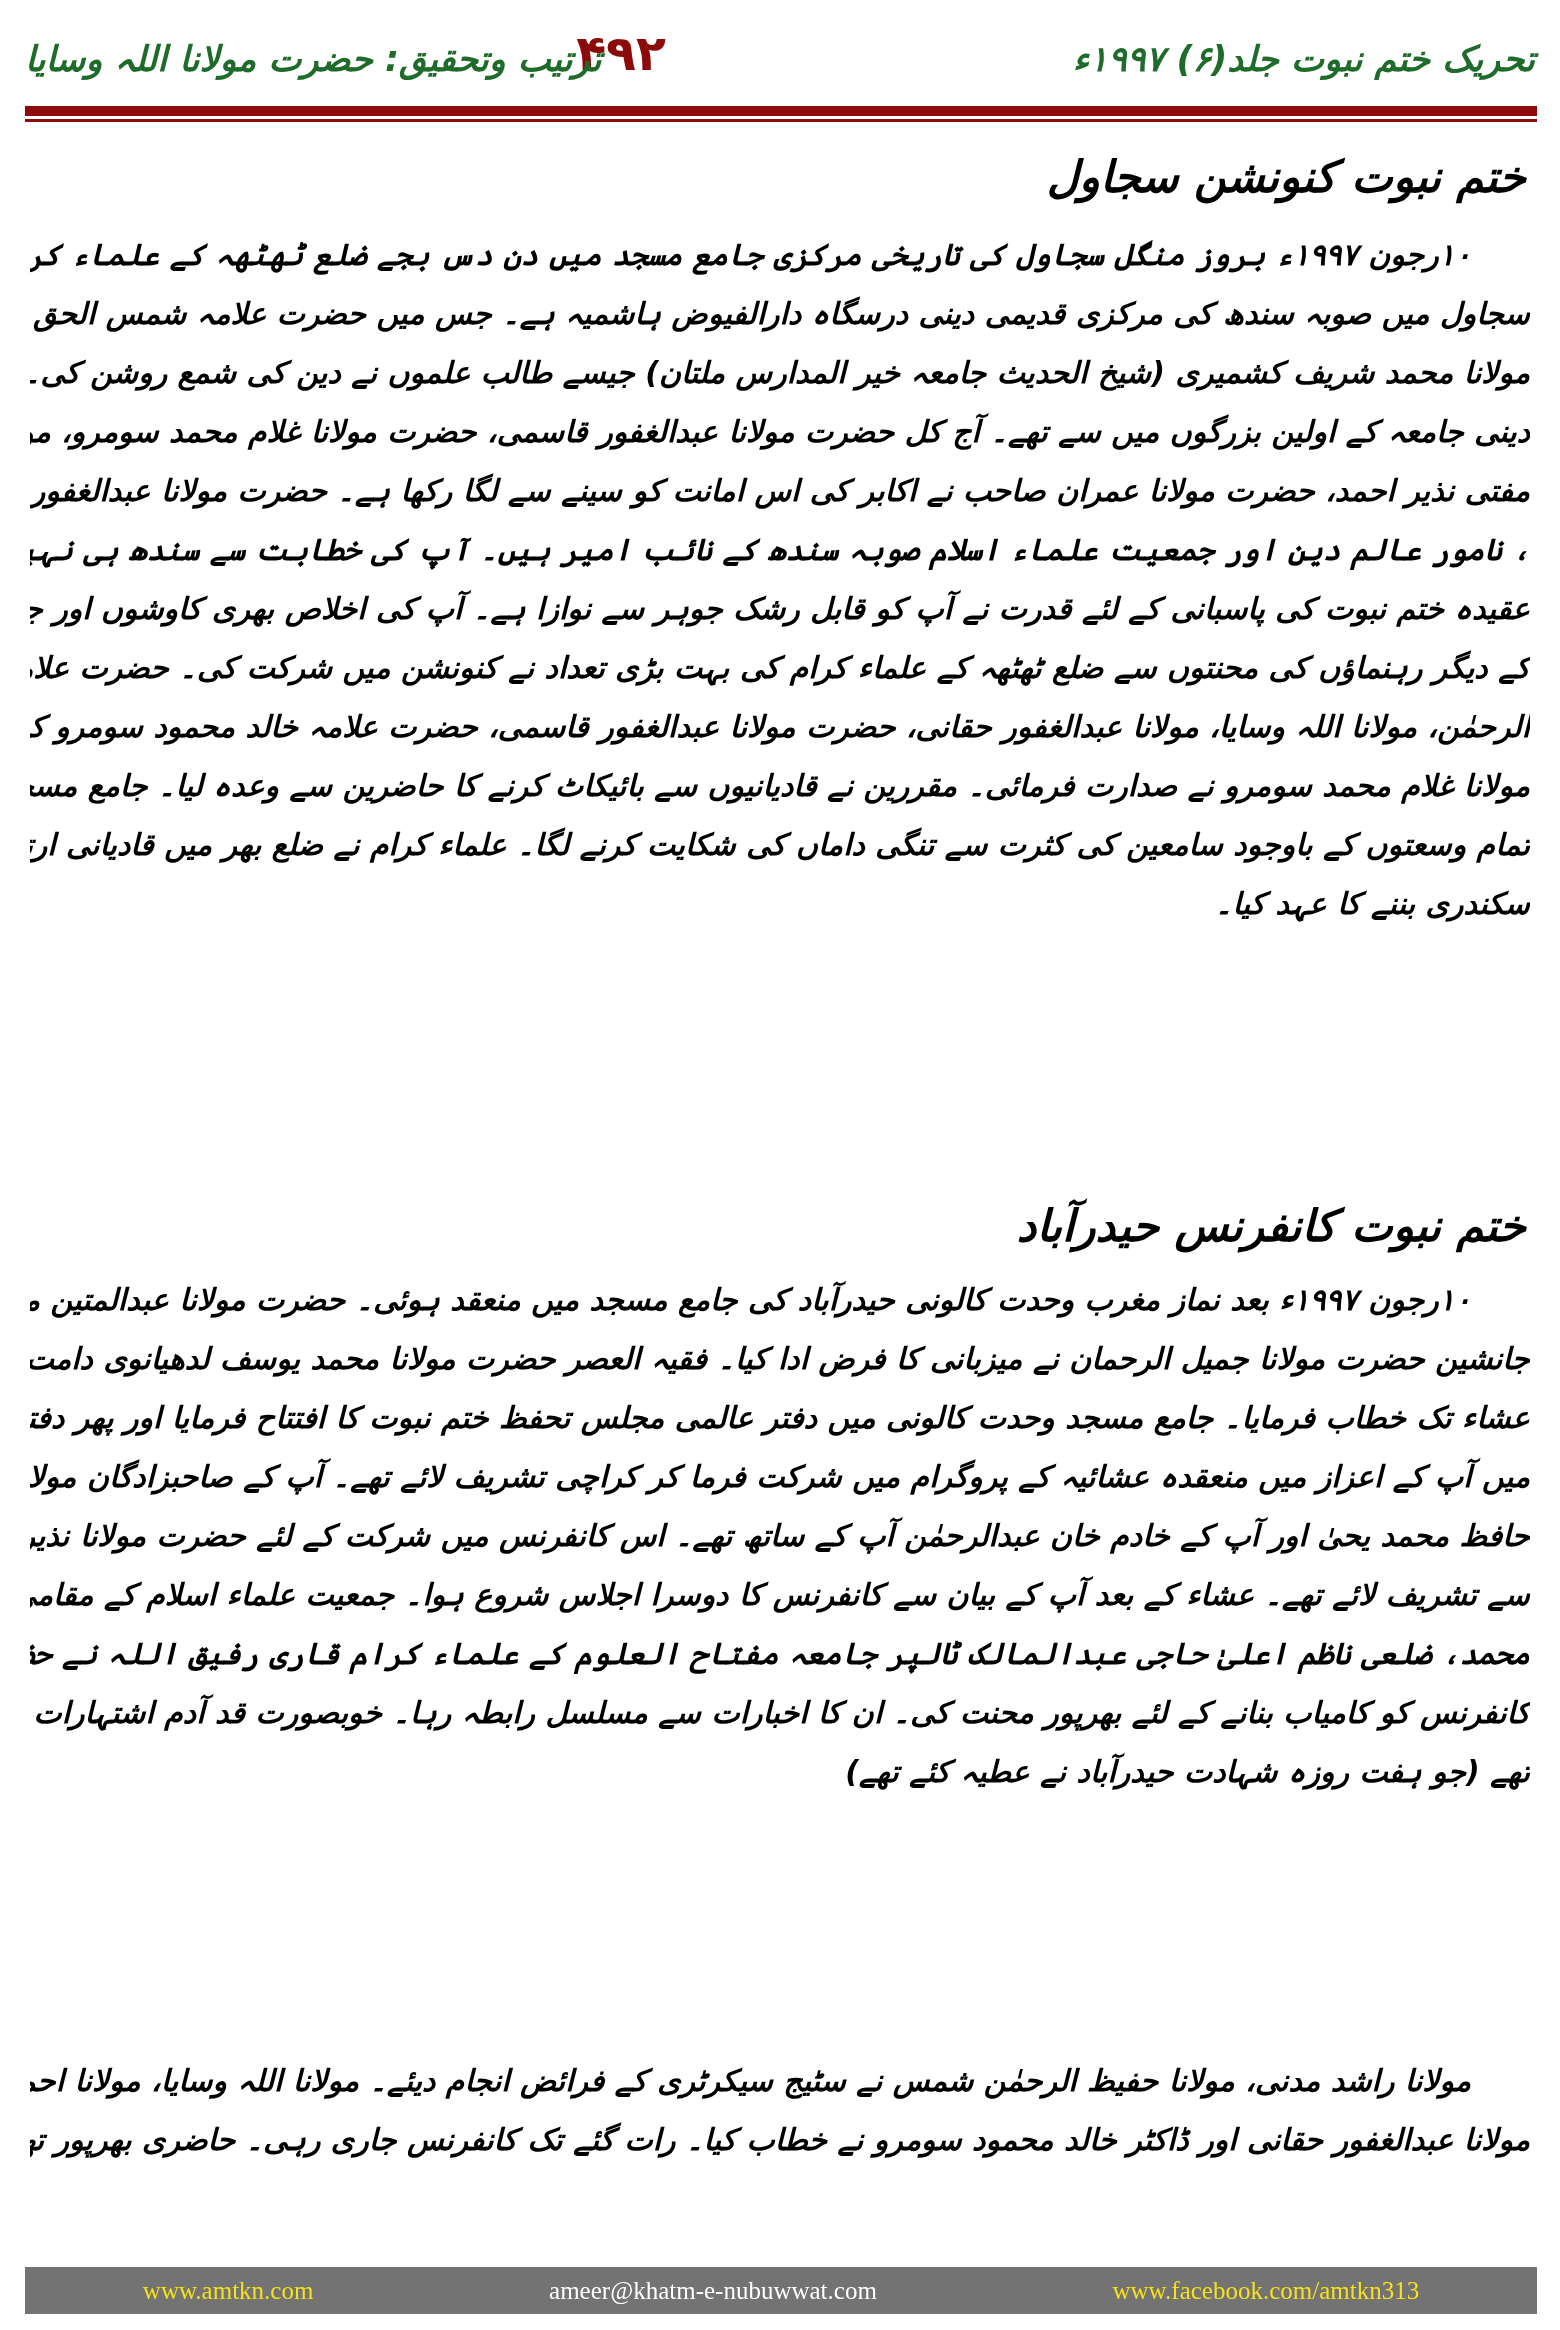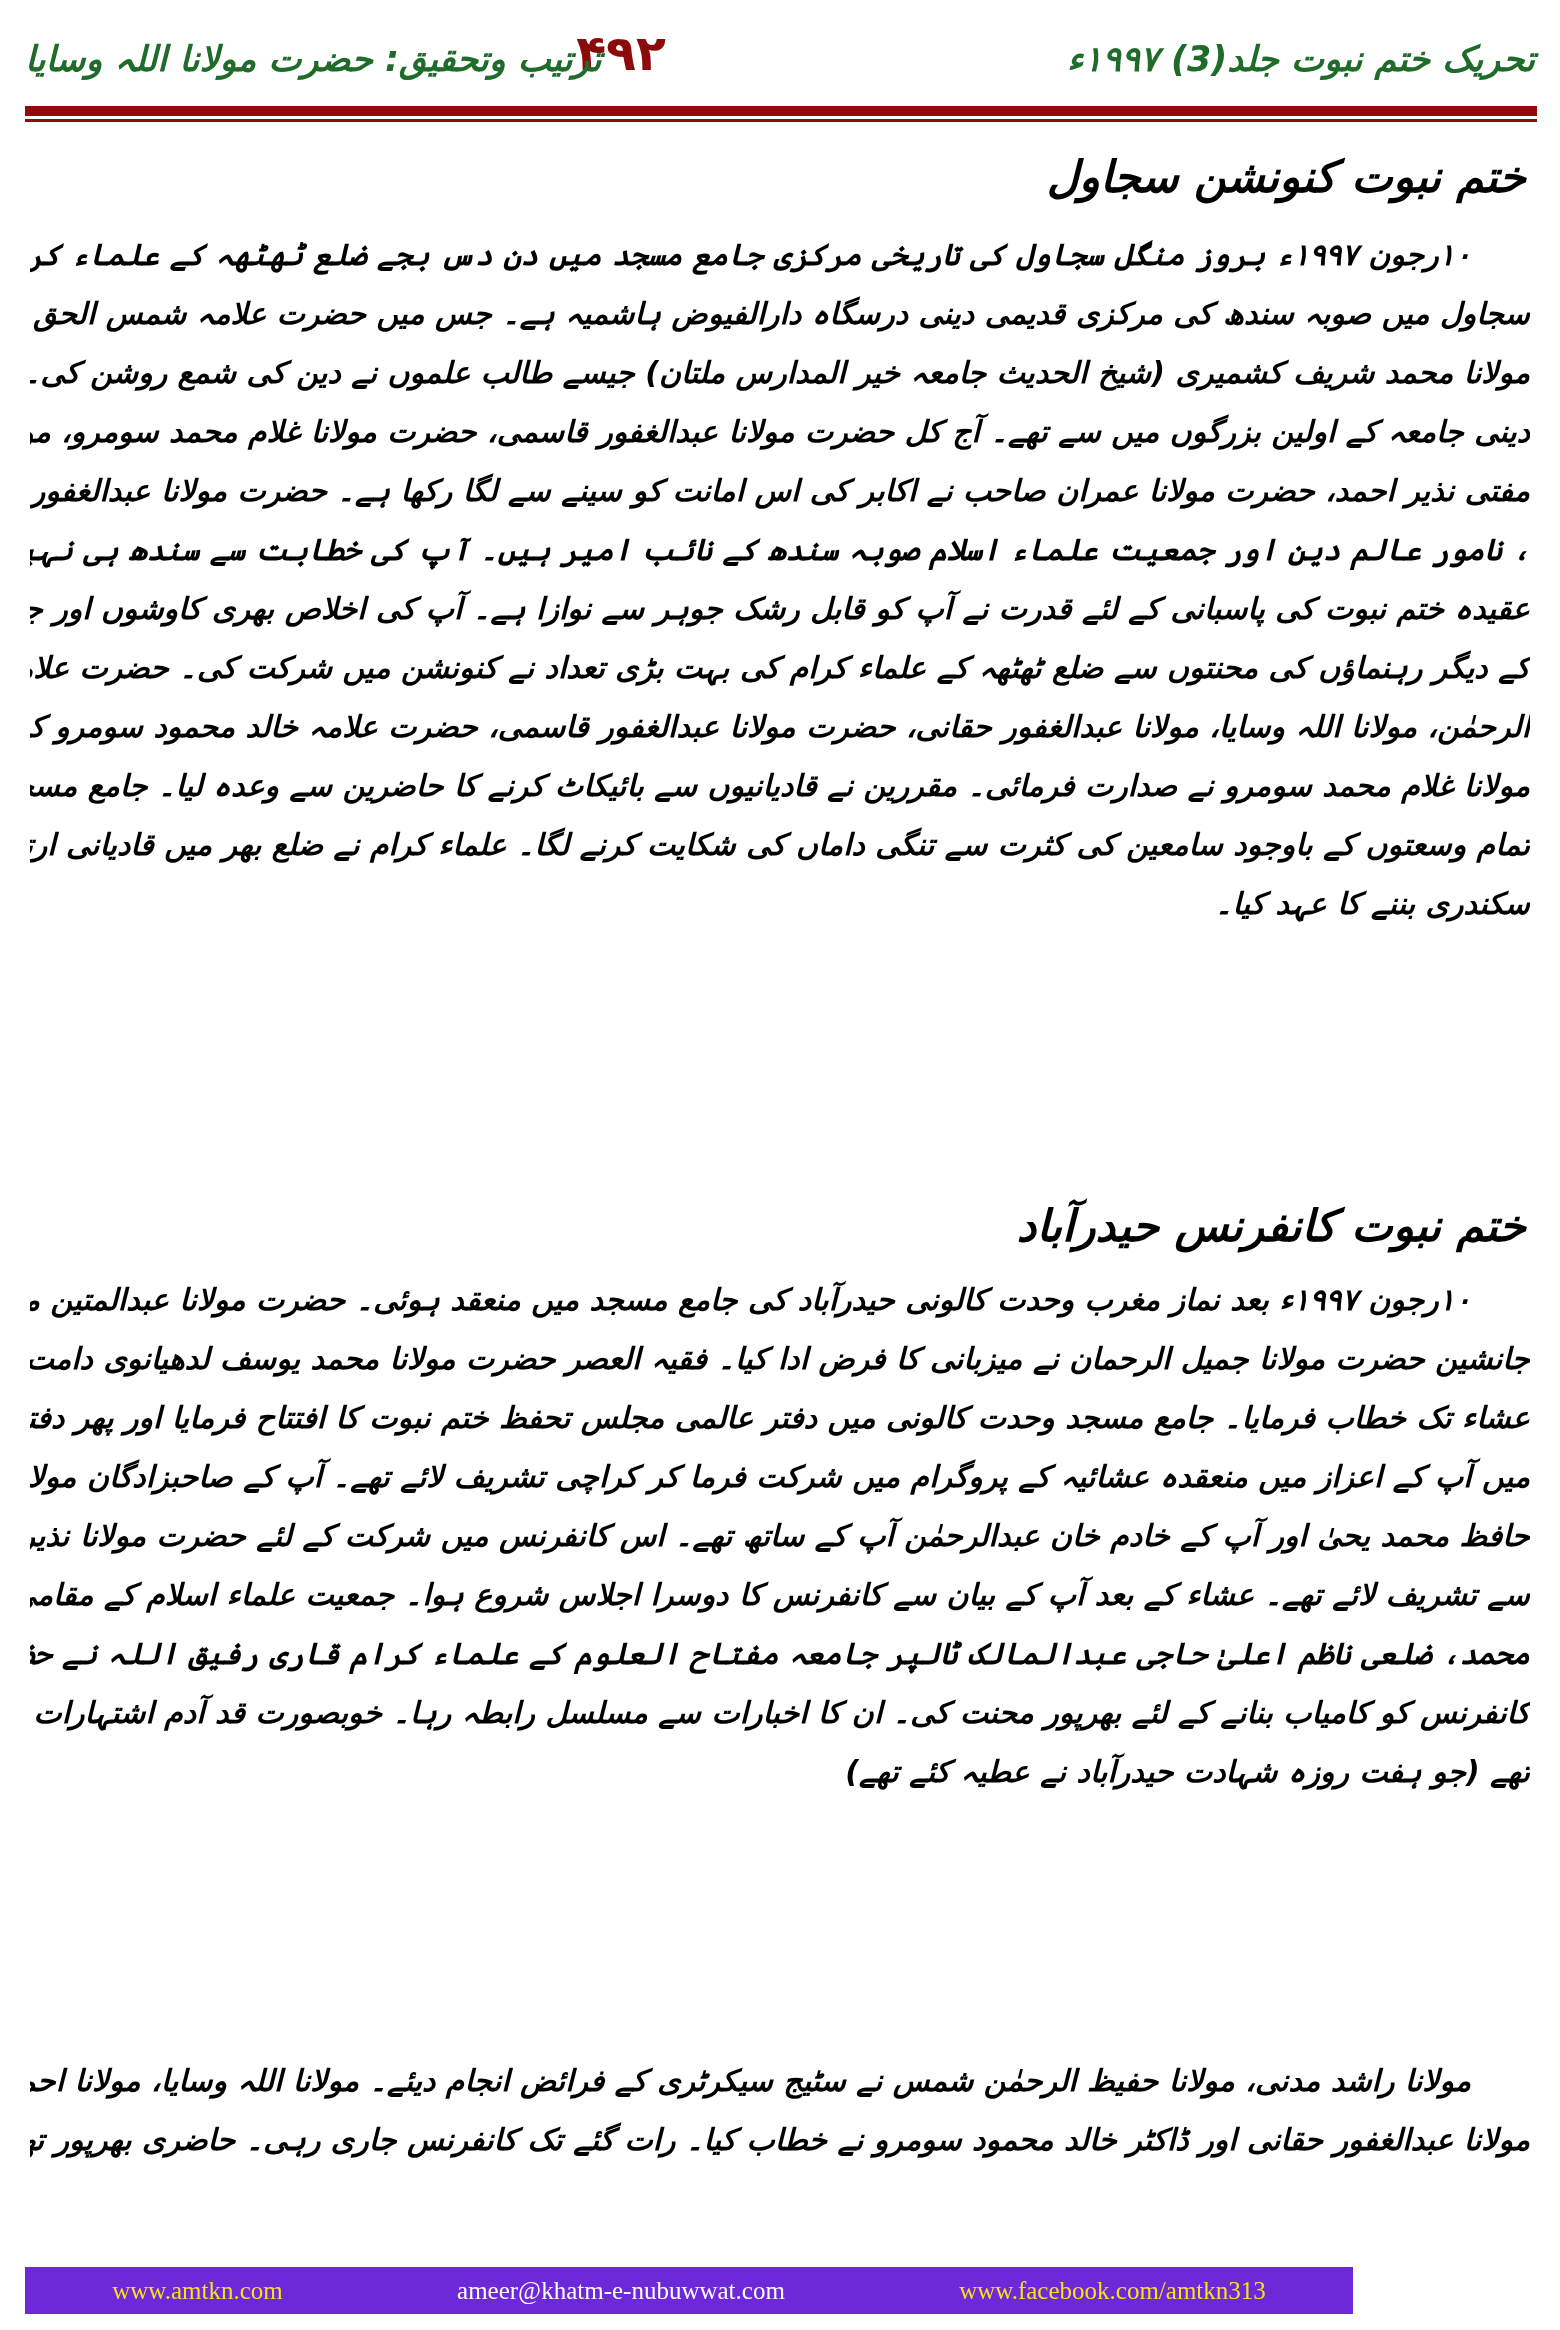--- a/index.html
+++ b/index.html
@@ -22,30 +22,30 @@
   .para { position: absolute; left: 30px; width: 1500px; direction: rtl; text-align: justify;
           text-align-last: right; color: #000; font-size: 30px; font-weight: bold; font-style: italic; }
   .line { display: block; height: 59px; line-height: 59px; white-space: nowrap; overflow: hidden;
           text-align: justify; text-align-last: justify; }
   .line.last { text-align-last: right; }
   .line.indent { padding-right: 59px; }
   #para-1 { top: 225px; }
   #para-2 { top: 1270px; }
   #para-3 { top: 2051px; }
 
-  .footer { position: absolute; left: 25px; width: 1328px; top: 2267px; height: 47px; background: #6d28d9;
+  .footer { position: absolute; left: 25px; width: 1512px; top: 2267px; height: 47px; background: #737373;
             display: flex; align-items: center; justify-content: space-around;
             font-family: "Liberation Serif", serif; font-size: 25px; }
   .footer .link { color: #f5e11c; }
   .footer .mail { color: #ffffff; }
 </style>
 </head>
 <body>
 
-<div id="hdr-right" class="hdr-text">تحریک ختم نبوت جلد(3) ۱۹۹۷ء</div>
+<div id="hdr-right" class="hdr-text">تحریک ختم نبوت جلد(۶) ۱۹۹۷ء</div>
 <div id="page-num">۴۹۲</div>
 <div id="hdr-left" class="hdr-text">ترتیب وتحقیق: حضرت مولانا اللہ وسایا</div>
 <div class="rule-thick"></div>
 <div class="rule-thin"></div>
 
 <div id="title-1" class="title">ختم نبوت کنونشن سجاول</div>
 <div id="para-1" class="para">
   <span class="line indent">۱۰رجون ۱۹۹۷ء بروز منگل سجاول کی تاریخی مرکزی جامع مسجد میں دن دس بجے ضلع ٹھٹھہ کے علماء کرام کا کنونشن منعقد ہوا۔</span>
   <span class="line">سجاول میں صوبہ سندھ کی مرکزی قدیمی دینی درسگاہ دارالفیوض ہاشمیہ ہے۔ جس میں حضرت علامہ شمس الحق افغانی جیسے اکابر علماء مدرس اور</span>
   <span class="line">مولانا محمد شریف کشمیری (شیخ الحدیث جامعہ خیر المدارس ملتان) جیسے طالب علموں نے دین کی شمع روشن کی۔ حضرت مولانا نور محمد صاحب اس</span>

